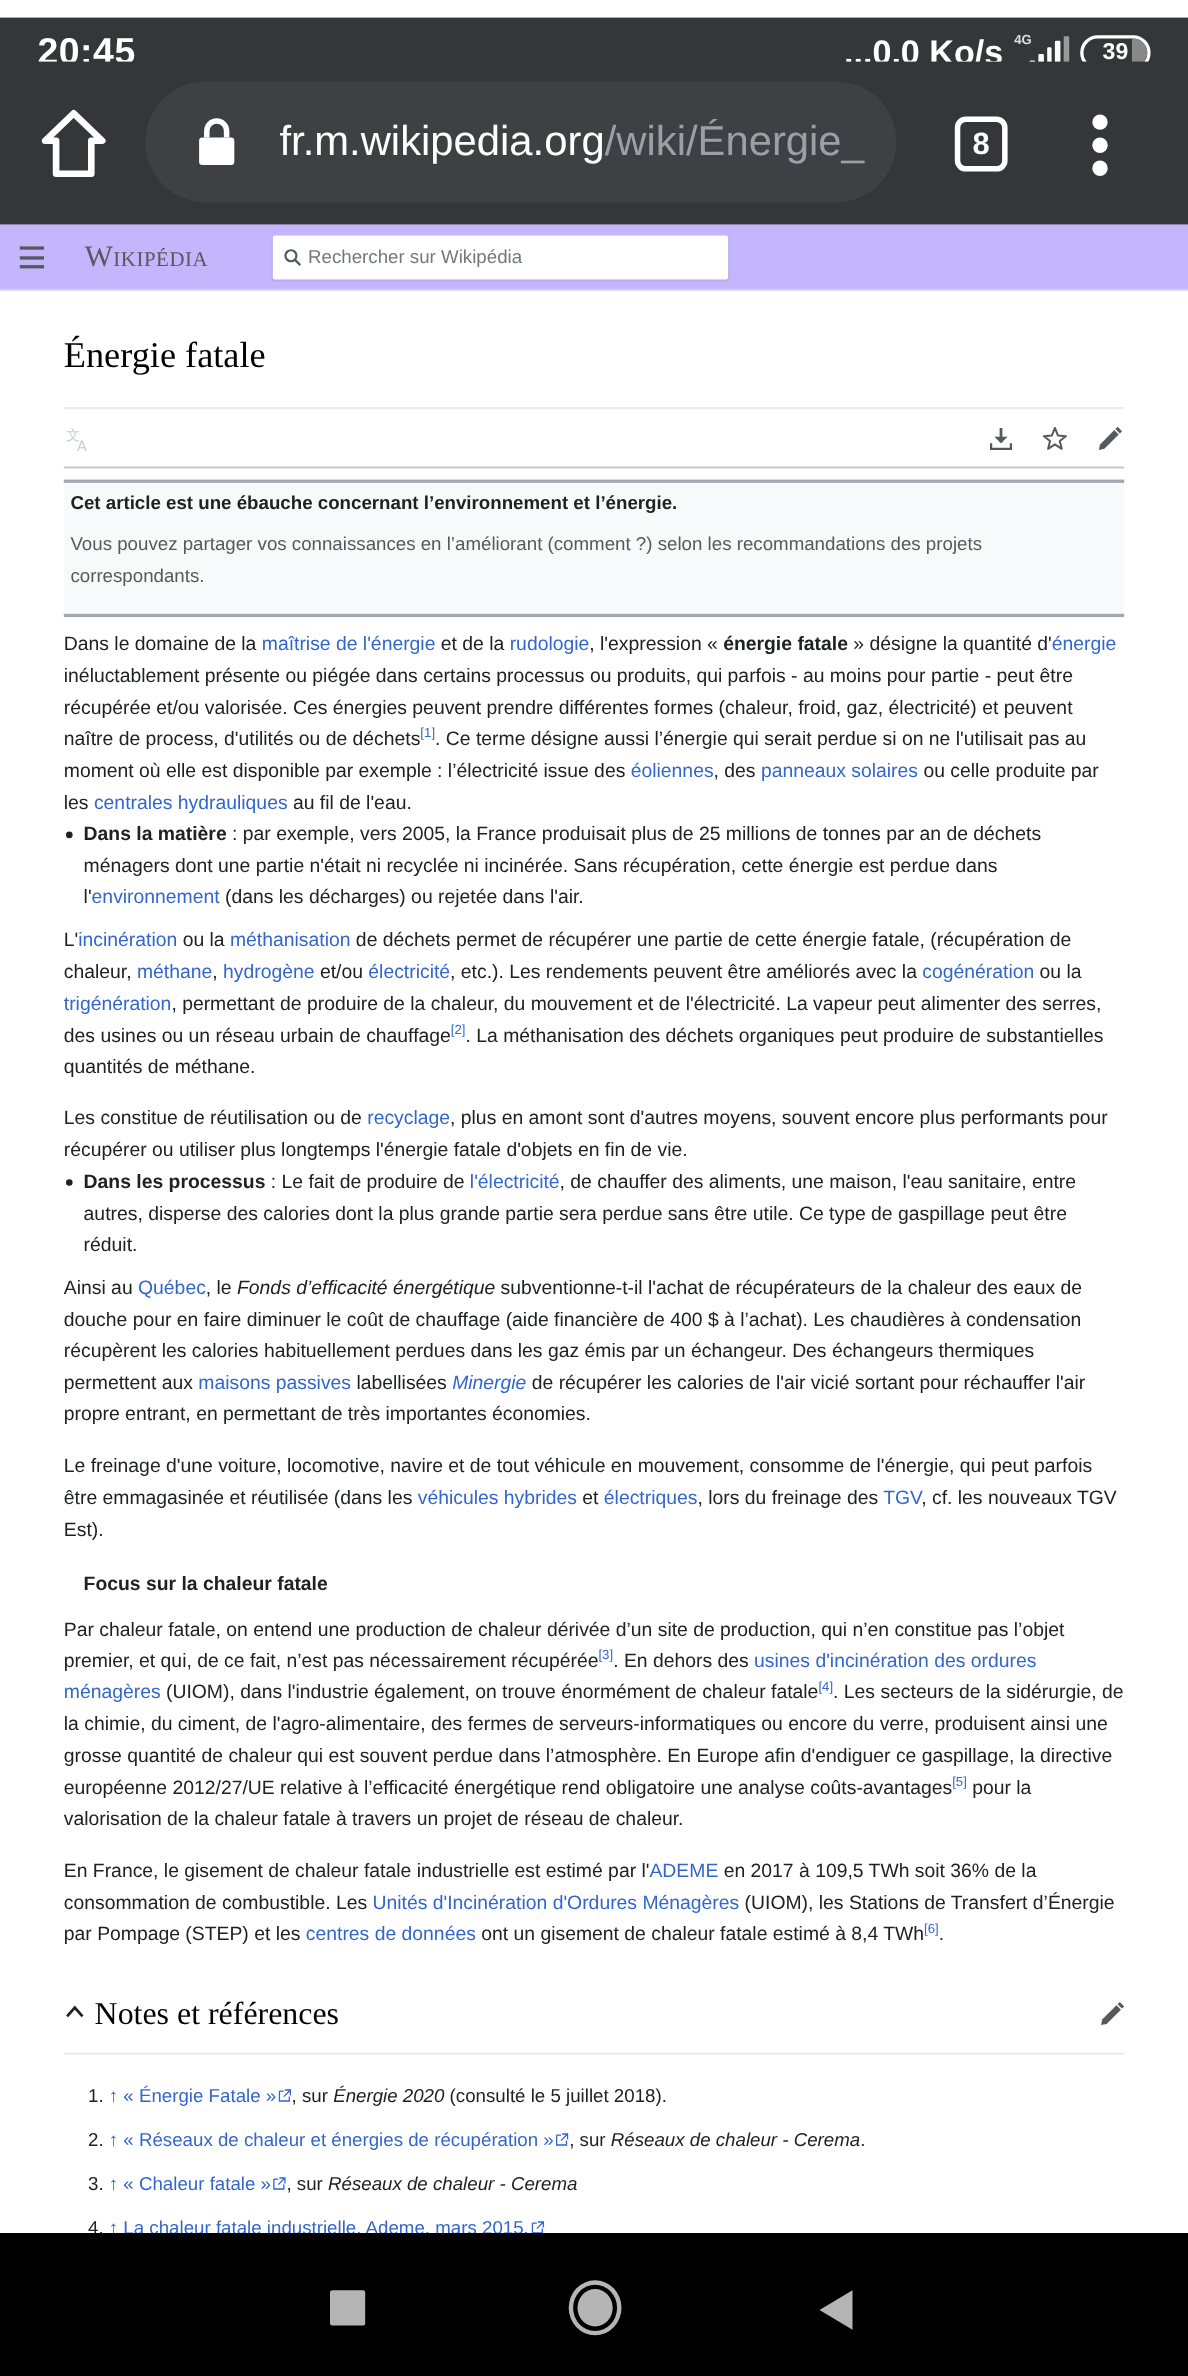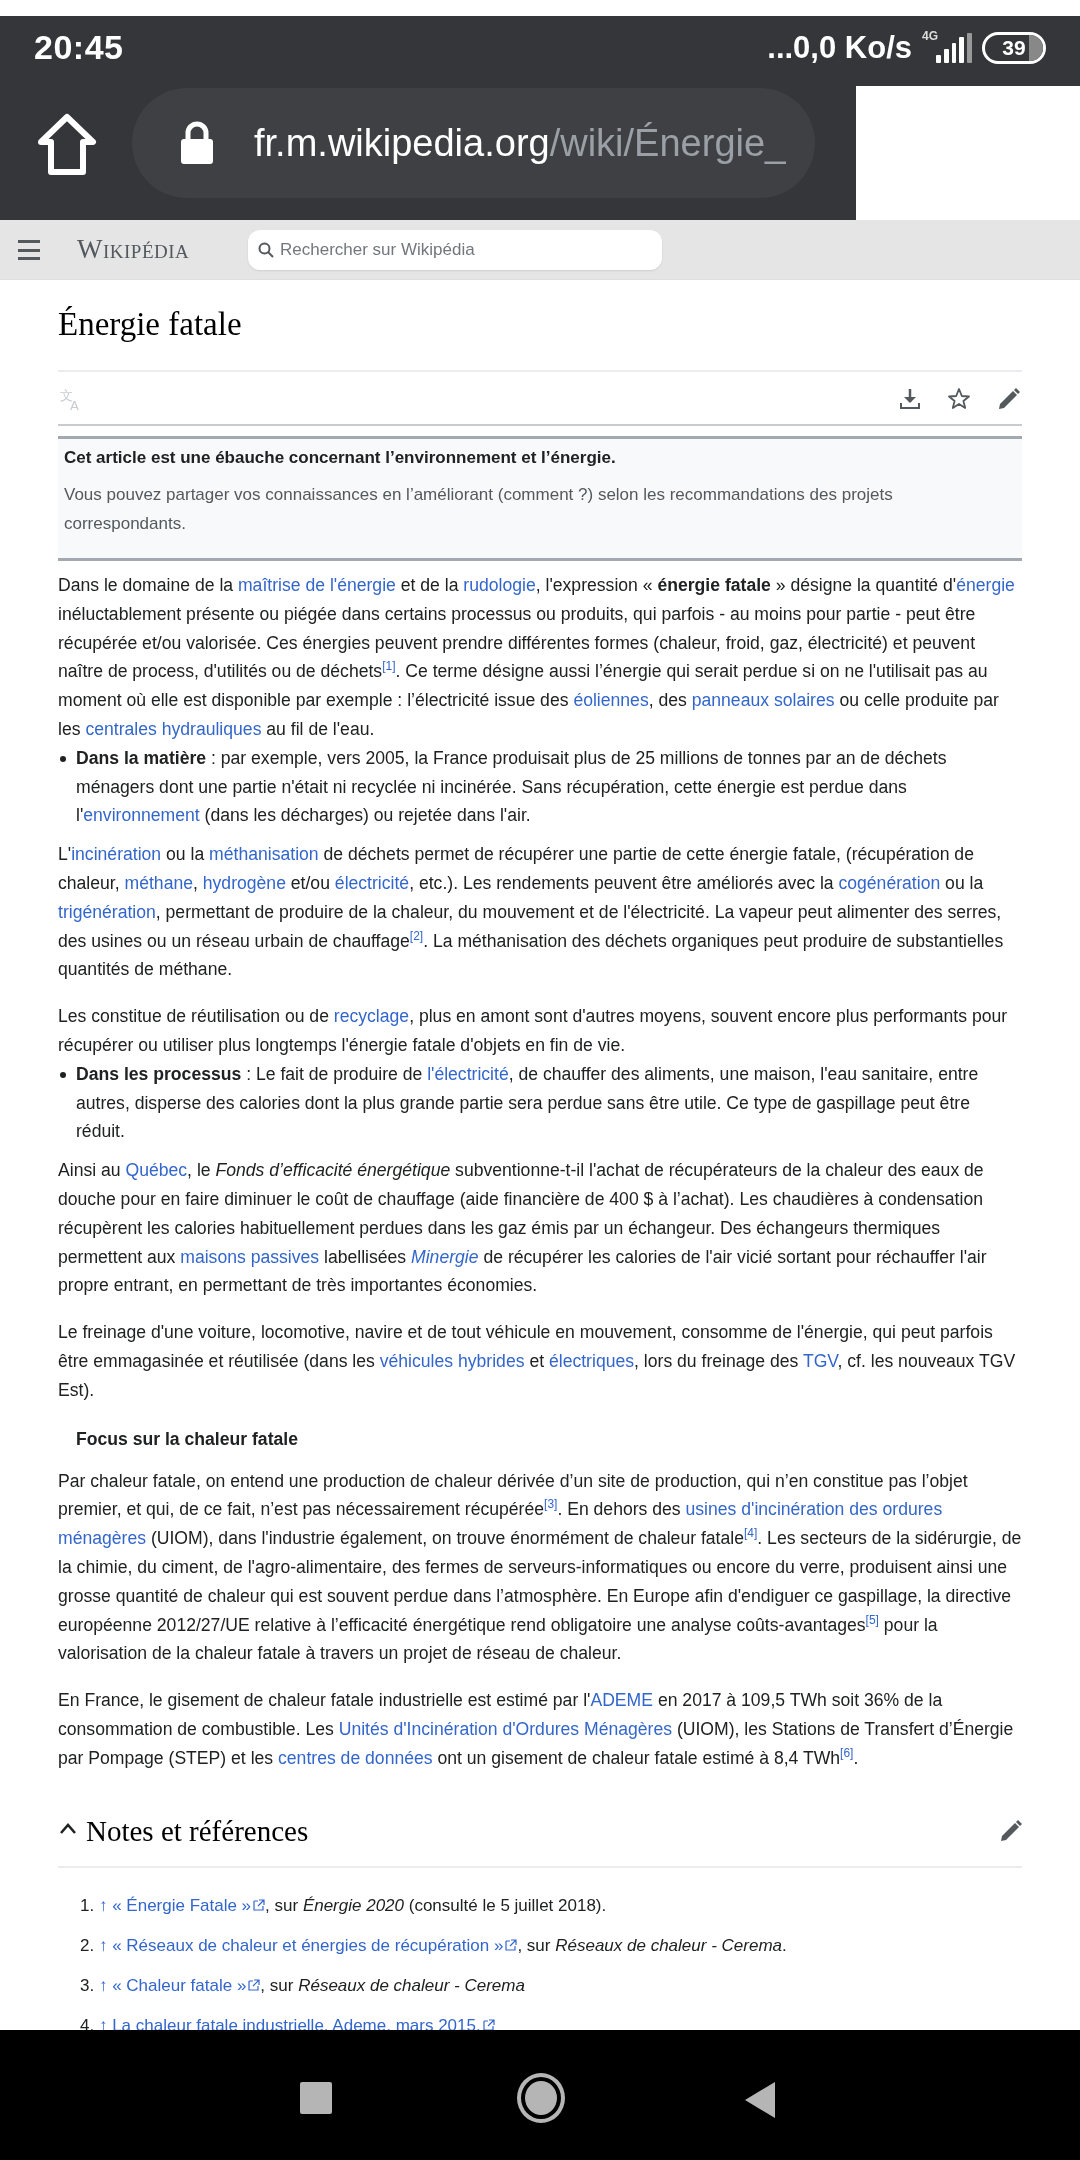--- a/index.html
+++ b/index.html
@@ -11,36 +11,36 @@
   .statusbar .time { position: absolute; left: 34px; top: 12px; font-size: 34px; font-weight: bold; letter-spacing: 0.5px; }
   .statusbar .right { position: absolute; right: 34px; top: 14px; display: flex; align-items: center; gap: 10px; font-size: 31px; font-weight: bold; }
   .sig-wrap { display: flex; align-items: flex-end; gap: 3px; height: 30px; position: relative; width: 50px; }
   .sig-wrap .net { position: absolute; left: 0; top: -4px; font-size: 12px; font-weight: bold; color: #ddd; }
   .sig-wrap .bar { width: 5px; background: #fff; border-radius: 1px; }
   .battery { width: 64px; height: 32px; border: 3px solid #fff; border-radius: 16px; display: flex; align-items: center; justify-content: center; font-size: 21px; font-weight: bold; position: relative; overflow: hidden; }
   .battery .fill { position: absolute; right: 0; top: 0; bottom: 0; width: 14px; background: #888; }
   .battery span { position: relative; }
 
   
-  .toolbar { position: absolute; left: 0; top: 70px; width: 856px; height: 150px; background: #35363a; }
+  .toolbar { position: absolute; left: 0; top: 56px; width: 1080px; height: 150px; background: #35363a; }
   .home-btn { position: absolute; left: 36px; top: 42px; width: 62px; height: 66px; }
   .omnibox { position: absolute; left: 132px; top: 18px; width: 683px; height: 110px; background: #3e4043; border-radius: 55px; display: flex; align-items: center; }
   .omnibox .lock { margin-left: 48px; width: 34px; height: 44px; position: relative; }
   .omnibox .url { margin-left: 40px; font-size: 38px; color: #fff; white-space: nowrap; overflow: hidden; }
   .omnibox .url .path { color: #9aa0a6; }
   .tabs-btn { position: absolute; left: 868px; top: 50px; width: 48px; height: 50px; border: 5px solid #fff; border-radius: 10px; color: #fff; font-size: 28px; font-weight: bold; display: flex; align-items: center; justify-content: center; }
   .menu-btn { position: absolute; left: 990px; top: 48px; width: 20px; height: 56px; display: flex; flex-direction: column; justify-content: space-between; align-items: center; }
   .menu-btn i { display: block; width: 14px; height: 14px; background: #fff; border-radius: 50%; }
 
   
-  .wikiheader { position: absolute; left: 0; top: 220px; width: 1080px; height: 60px; background: #e5e5e5; border-bottom: 1px solid #dcdee2; }
+  .wikiheader { position: absolute; left: 0; top: 204px; width: 1080px; height: 60px; background: #c4b5fd; border-bottom: 1px solid #dcdee2; }
   .hamburger { position: absolute; left: 18px; top: 20px; width: 22px; height: 20px; display: flex; flex-direction: column; justify-content: space-between; }
   .hamburger i { display: block; height: 3px; background: #54595d; }
   .wordmark { position: absolute; left: 77px; top: 14px; font-family: "Liberation Serif", "DejaVu Serif", serif; font-size: 27px; color: #54595d; font-variant: small-caps; letter-spacing: 0.5px; }
-  .searchbox { position: absolute; left: 248px; top: 10px; width: 414px; height: 40px; background: #fff; border-radius: 12px; box-shadow: 0 1px 2px rgba(0,0,0,0.1); display: flex; align-items: center; }
+  .searchbox { position: absolute; left: 248px; top: 10px; width: 414px; height: 40px; background: #fff; border-radius: 2px; box-shadow: 0 1px 2px rgba(0,0,0,0.1); display: flex; align-items: center; }
   .searchbox svg { margin-left: 10px; }
   .searchbox input { border: 0; outline: 0; margin-left: 6px; font-size: 17px; font-family: "Liberation Sans", sans-serif; color: #202122; width: 360px; background: transparent; }
   .searchbox input::placeholder { color: #72777d; }
 
   
   .content { position: absolute; left: 58px; top: 280px; width: 964px; }
   .page-title { font-family: "Liberation Serif", "DejaVu Serif", serif; font-size: 33px; font-weight: normal; color: #000; margin-top: 20px; height: 48px; line-height: 48px; }
   .page-actions { margin-top: 22px; border-top: 2px solid #eaecf0; border-bottom: 2px solid #c8ccd1; height: 56px; position: relative; }
   .page-actions .lang { position: absolute; left: 2px; top: 14px; }
   .page-actions .icons { position: absolute; right: 2px; top: 14px; display: flex; gap: 25px; }

